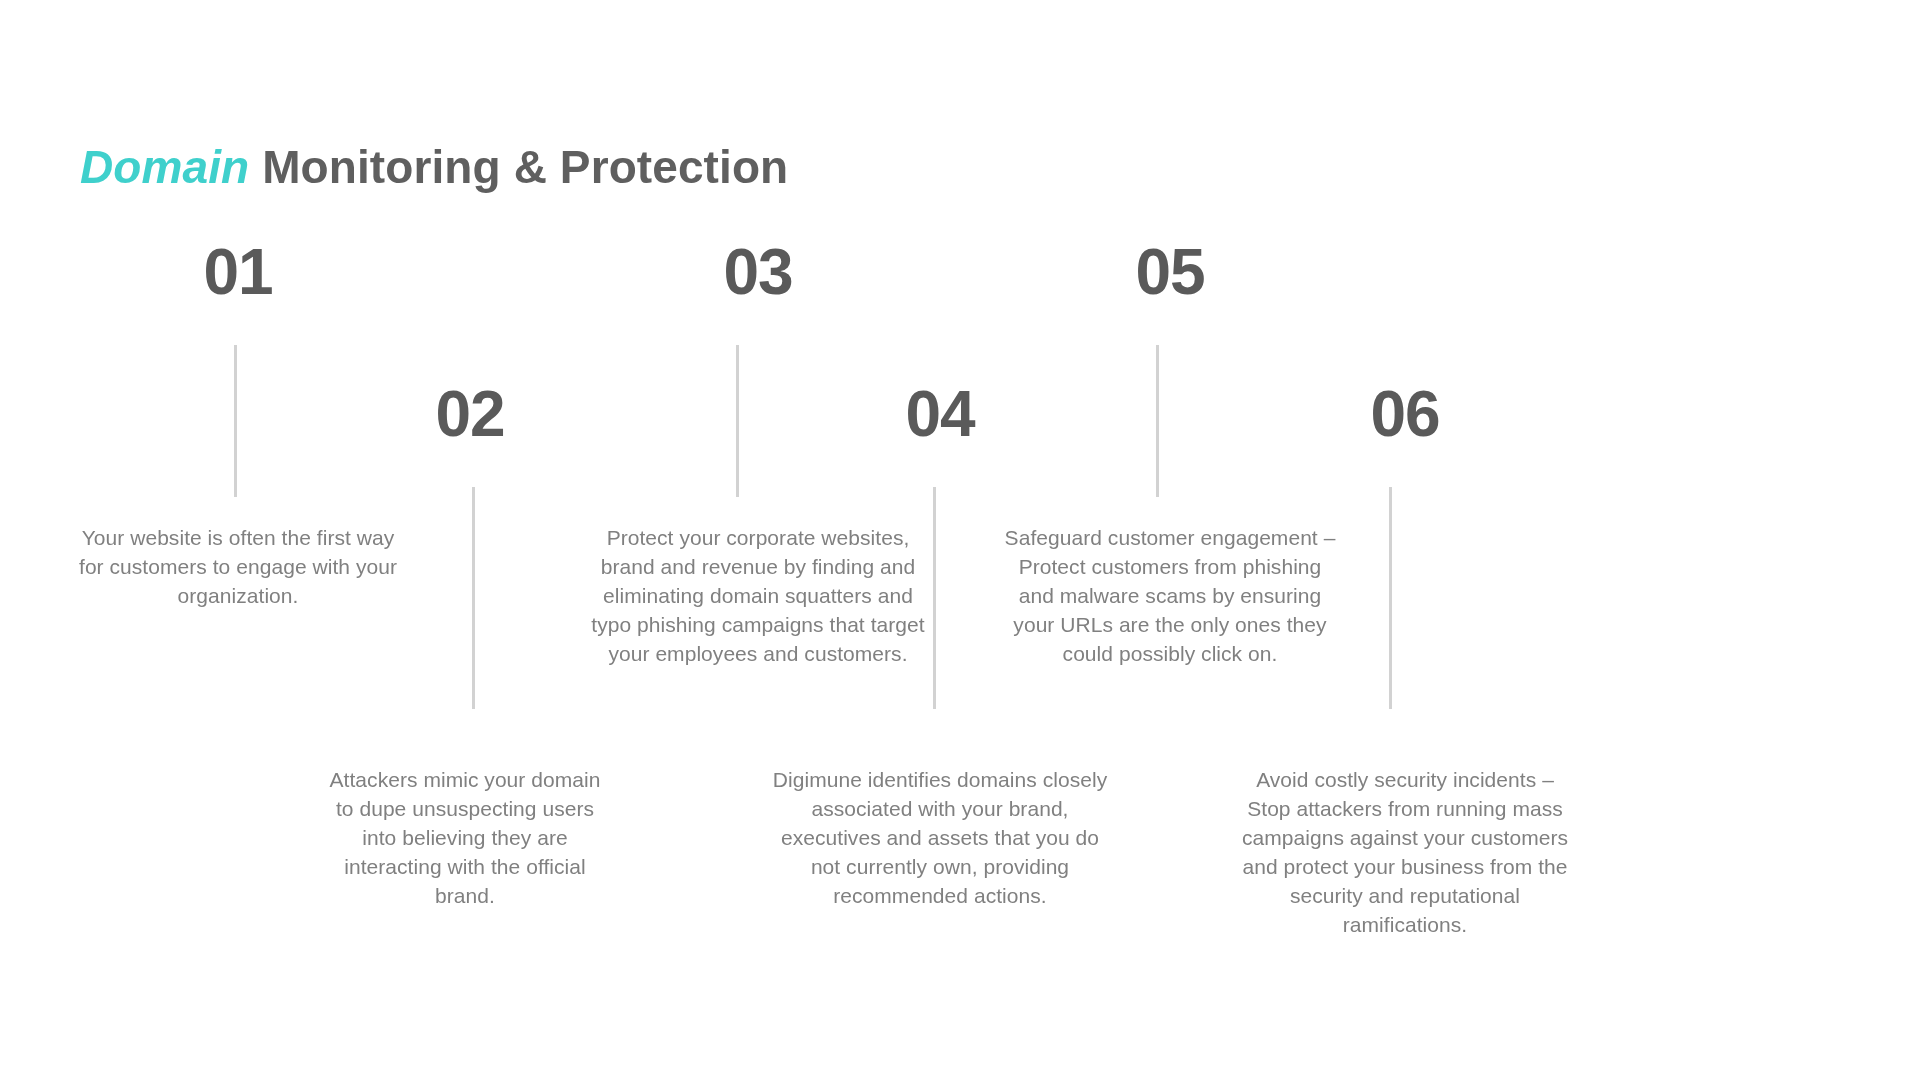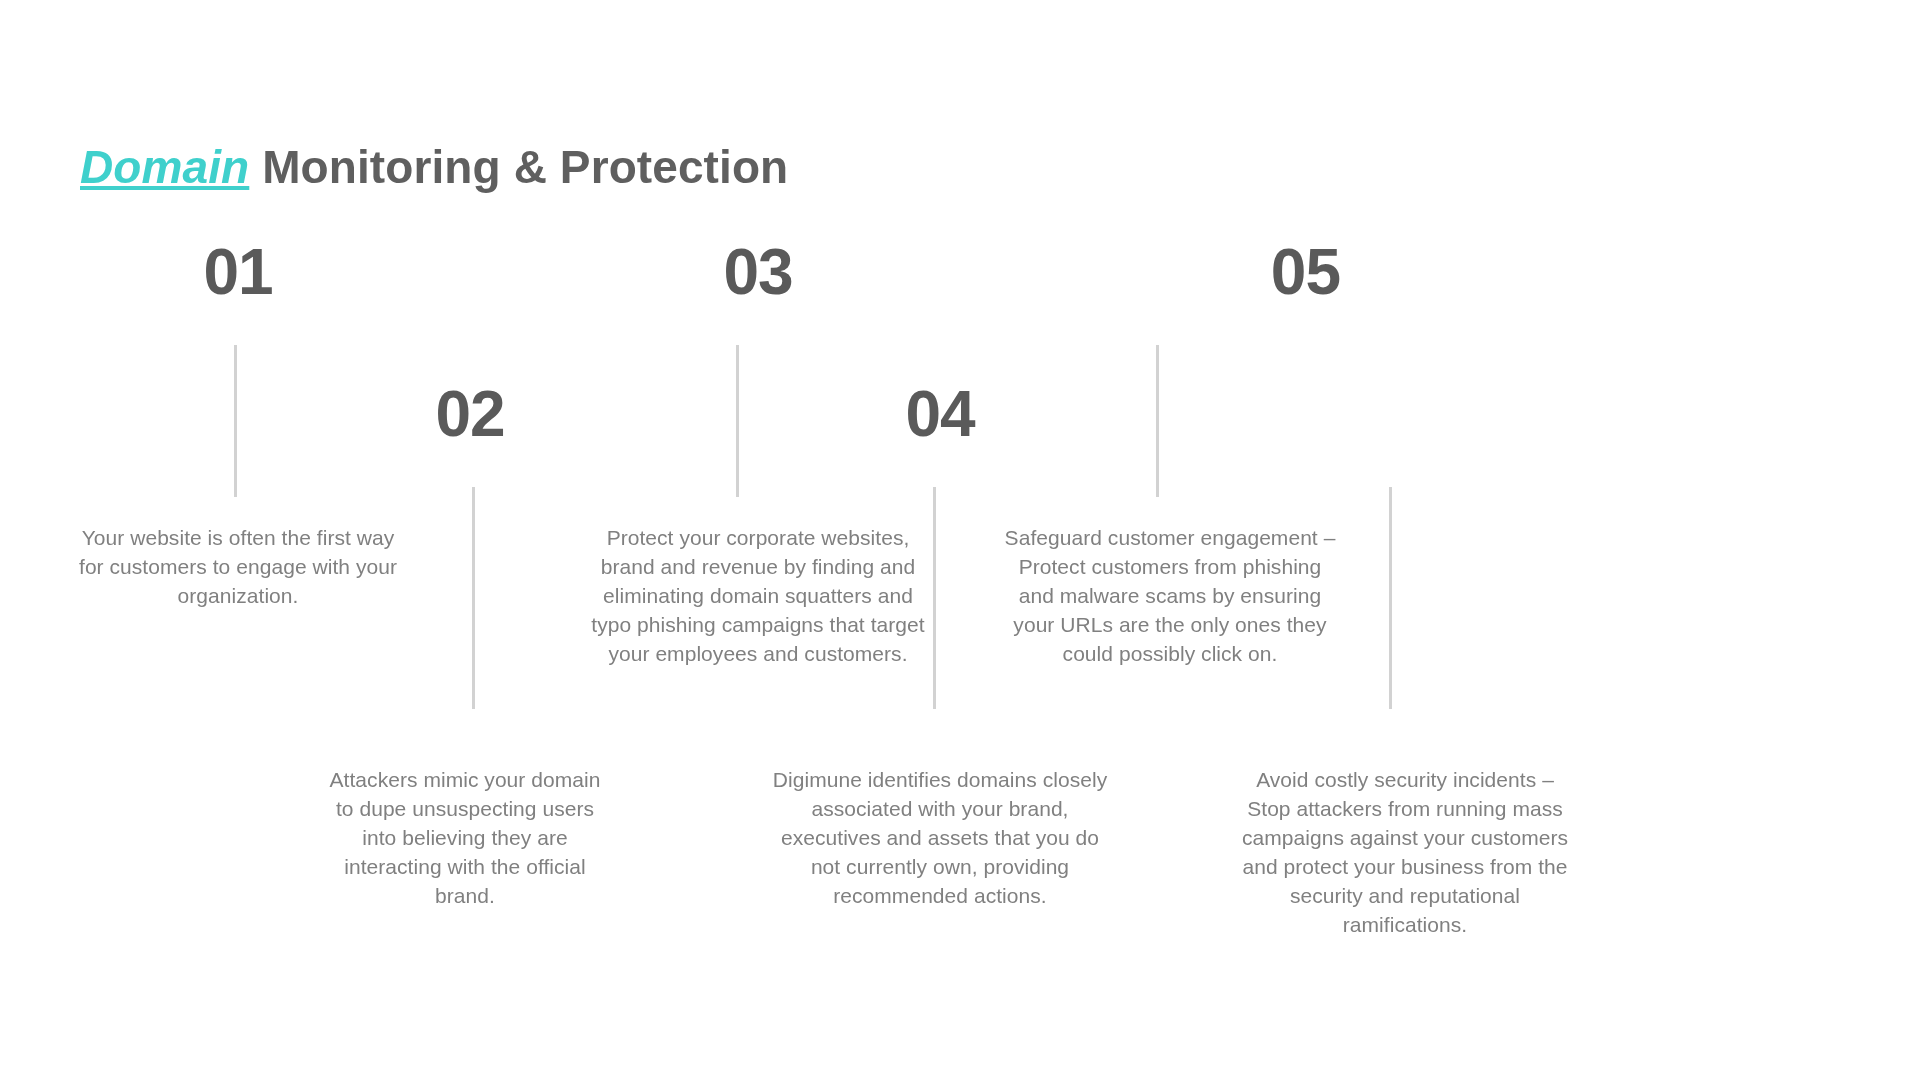--- a/index.html
+++ b/index.html
@@ -24,21 +24,20 @@
     font-weight: 300;
     color: #5f5f5f;
     letter-spacing: 0.1px;
     white-space: nowrap;
     line-height: 1.2;
   }
   .page-title .brand-word {
     font-weight: 700;
     font-style: italic;
     color: #3fd0cc;
-    text-decoration: underline;
   }
   .page-title .title-rest {
     font-weight: 700;
     color: #5f5f5f;
   }
 
   
   .steps-area {
     position: absolute;
     left: 0;
@@ -109,21 +108,21 @@
 
   .step-3 .step-text { left: -5px; width: 340px; }
   .step-4 .step-text { left: -15px; width: 340px; }
   .step-5 .step-text { left: -10px; width: 340px; }
   .step-6 .step-text { left: -10px; width: 340px; }
   .step-1 .step-text { left: -10px; width: 320px; text-align: center; }
   .step-2 .step-text { left: 0px;  width: 290px; }
 
   .step-3 .step-number { left: -5px; width: 340px; }
   .step-4 .step-number { left: -15px; width: 340px; }
-  .step-5 .step-number { left: -10px; width: 340px; text-align: right; }
+  .step-5 .step-number { left: -10px; width: 340px; }
   .step-6 .step-number { left: -10px; width: 340px; }
 </style>
 </head>
 <body>
 
 <div class="page-title">
   <span class="brand-word">Domain</span><span class="title-rest"> Monitoring &amp; Protection</span>
 </div>
 
 <div class="steps-area">
@@ -152,17 +151,18 @@
     <div class="step-text">Digimune identifies domains closely associated with your brand, executives and assets that you do not currently own, providing recommended actions.</div>
   </div>
 
   <div class="step step-5 up">
     <div class="step-number">05</div>
     <div class="step-line"></div>
     <div class="step-text">Safeguard customer engagement – Protect customers from phishing and malware scams by ensuring your URLs are the only ones they could possibly click on.</div>
   </div>
 
   <div class="step step-6 down">
+    <div class="step-number">06</div>
     <div class="step-line"></div>
     <div class="step-text">Avoid costly security incidents – Stop attackers from running mass campaigns against your customers and protect your business from the security and reputational ramifications.</div>
   </div>
 
 </div>
 
 </body></html>

